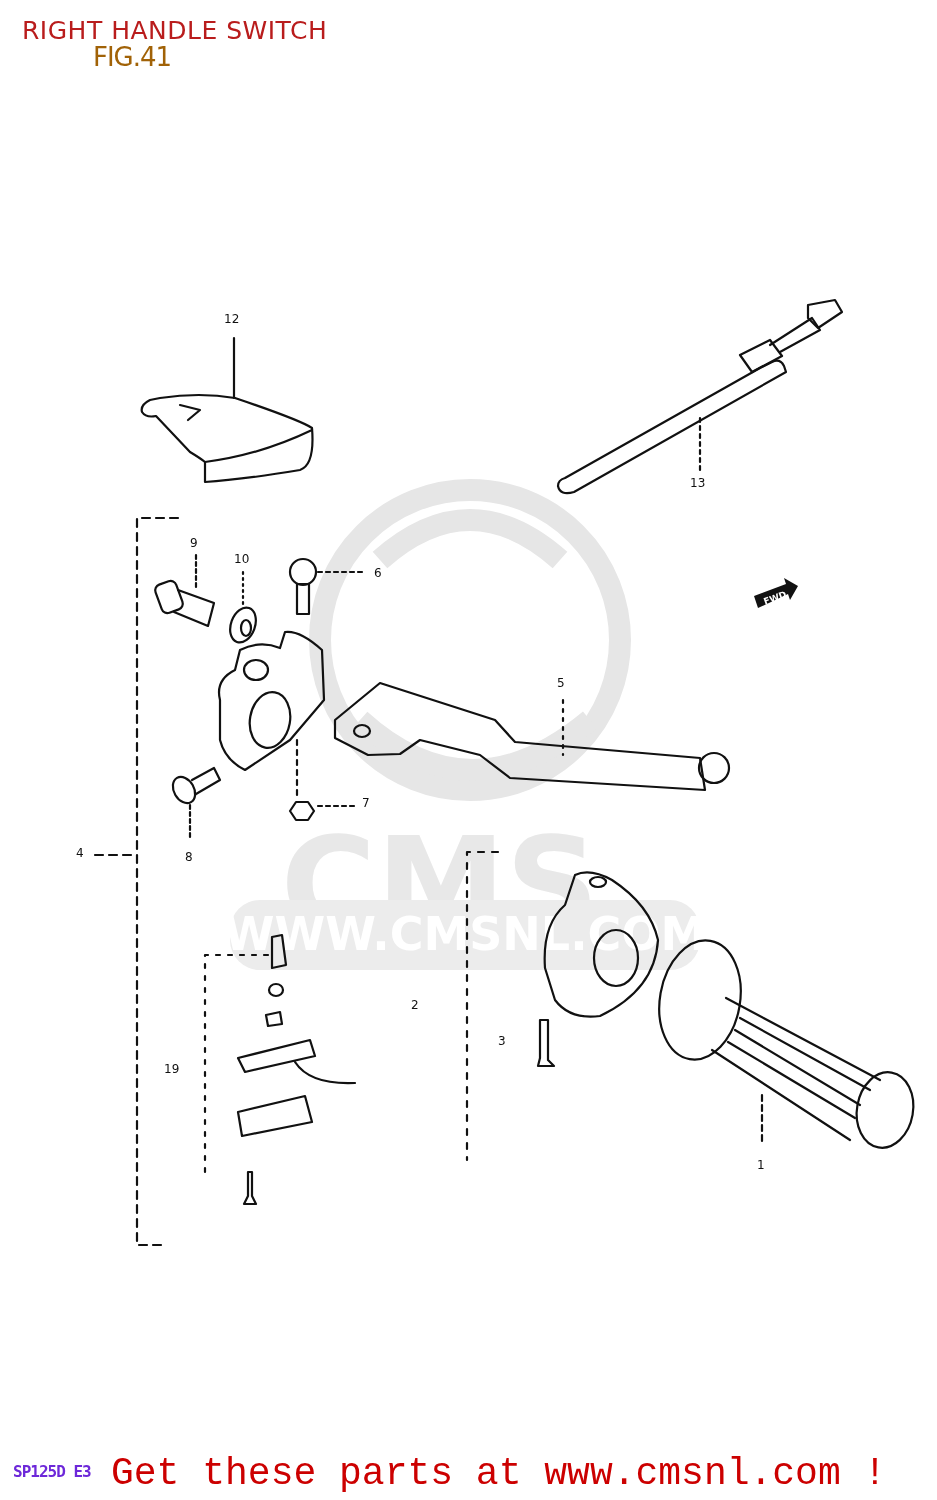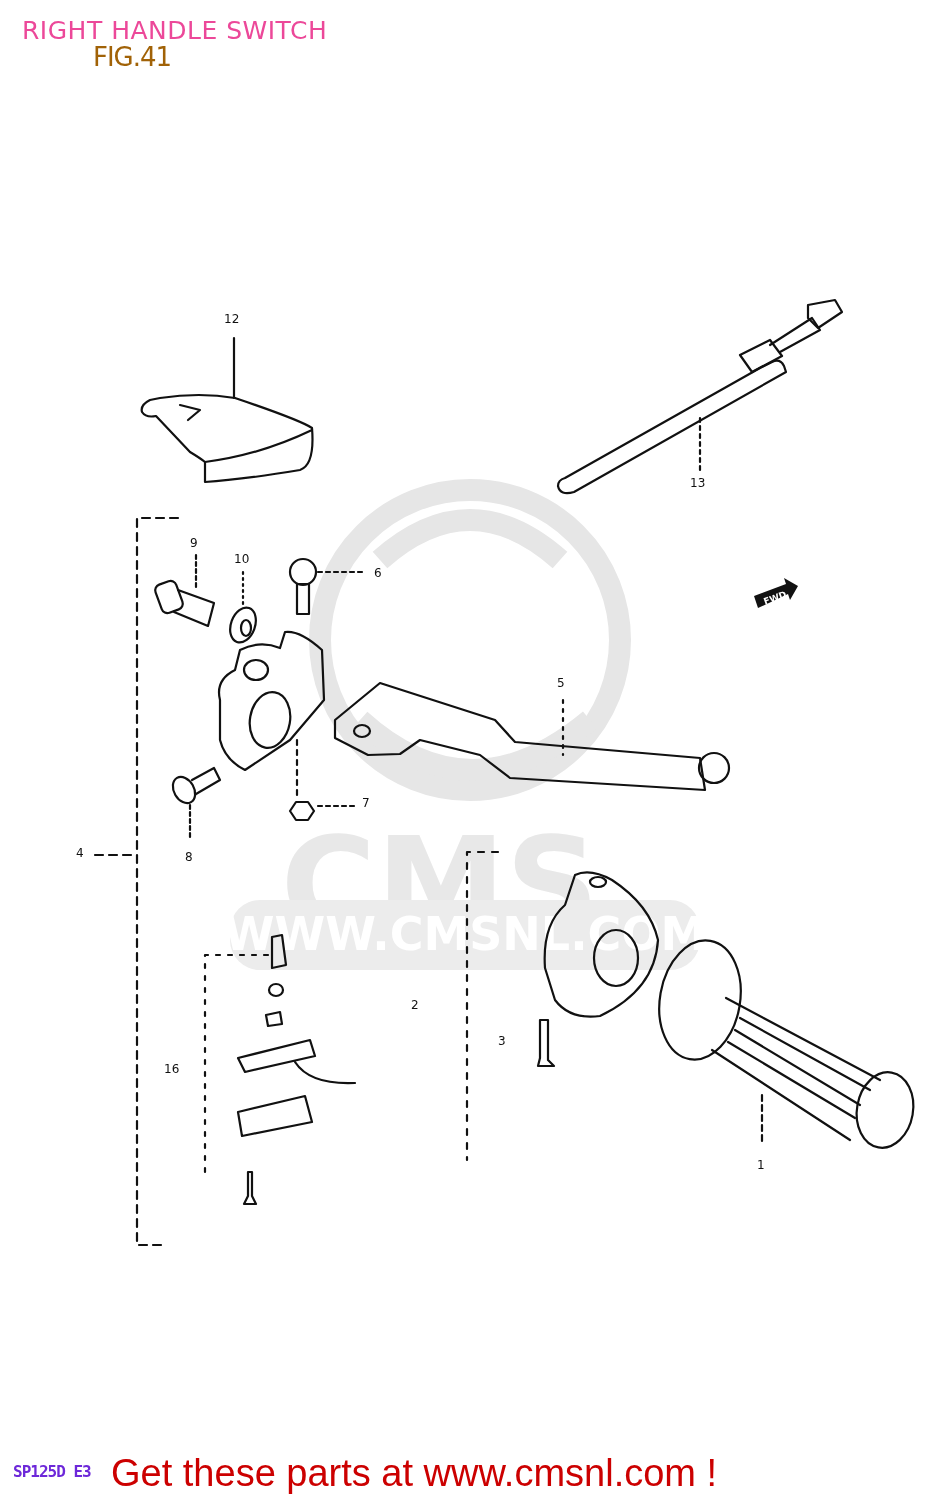--- a/index.html
+++ b/index.html
@@ -1,21 +1,21 @@
 <!DOCTYPE html>
 <html><head>
 <meta charset="utf-8">
 <style>
   html, body { margin: 0; padding: 0; background: #ffffff; }
   body { width: 937px; height: 1500px; position: relative; overflow: hidden; font-family: "Liberation Sans", sans-serif; }
-  .title { position: absolute; left: 22px; top: 16px; font-size: 25px; color: #ec4899; letter-spacing: 0.5px; font-family: "DejaVu Sans", sans-serif; }
+  .title { position: absolute; left: 22px; top: 16px; font-size: 25px; color: #b91c1c; letter-spacing: 0.5px; font-family: "DejaVu Sans", sans-serif; }
   .fig { position: absolute; left: 93px; top: 42px; font-size: 26px; font-weight: normal; color: #a16207; font-family: "DejaVu Sans", sans-serif; letter-spacing: -1px; }
   .label { position: absolute; font-size: 12px; color: #111; font-family: "DejaVu Sans", sans-serif; }
   .model { position: absolute; left: 13px; top: 1462px; font-size: 16px; font-weight: bold; color: #6d28d9; font-family: "DejaVu Sans Mono", monospace; letter-spacing: -1px; }
-  .promo { position: absolute; left: 111px; top: 1452px; font-size: 38px; color: #cc0000; font-family: Liberation Sans, sans-serif; white-space: nowrap; }
+  .promo { position: absolute; left: 111px; top: 1452px; font-size: 38px; color: #cc0000; font-family: Liberation Mono, monospace; white-space: nowrap; }
   svg.diagram { position: absolute; left: 0; top: 0; }
   .fwd { position: absolute; left: 752px; top: 578px; }
 </style>
 </head>
 <body>
 
 <div class="title">RIGHT HANDLE SWITCH</div>
 <div class="fig">FIG.41</div>
 
 <svg class="diagram" width="937" height="1500" viewBox="0 0 937 1500">
@@ -130,21 +130,21 @@
 <div class="label" style="left:690px;top:476px">13</div>
 <div class="label" style="left:190px;top:536px">9</div>
 <div class="label" style="left:234px;top:552px">10</div>
 <div class="label" style="left:374px;top:566px">6</div>
 <div class="label" style="left:557px;top:676px">5</div>
 <div class="label" style="left:362px;top:796px">7</div>
 <div class="label" style="left:185px;top:850px">8</div>
 <div class="label" style="left:76px;top:846px">4</div>
 <div class="label" style="left:411px;top:998px">2</div>
 <div class="label" style="left:498px;top:1034px">3</div>
-<div class="label" style="left:164px;top:1062px">16</div>
+<div class="label" style="left:164px;top:1062px">19</div>
 <div class="label" style="left:757px;top:1158px">1</div>
 
 <svg class="fwd" width="48" height="34" viewBox="0 0 48 34">
   <polygon points="2,18 34,6 32,0 46,8 38,22 36,16 6,30" fill="#111"></polygon>
   <text x="11" y="24" font-family="DejaVu Sans, sans-serif" font-size="9" font-weight="bold" fill="#fff" transform="rotate(-20 20 20)">FWD</text>
 </svg>
 
 <div class="model">SP125D E3</div>
 <div class="promo">Get these parts at www.cmsnl.com !</div>
 

